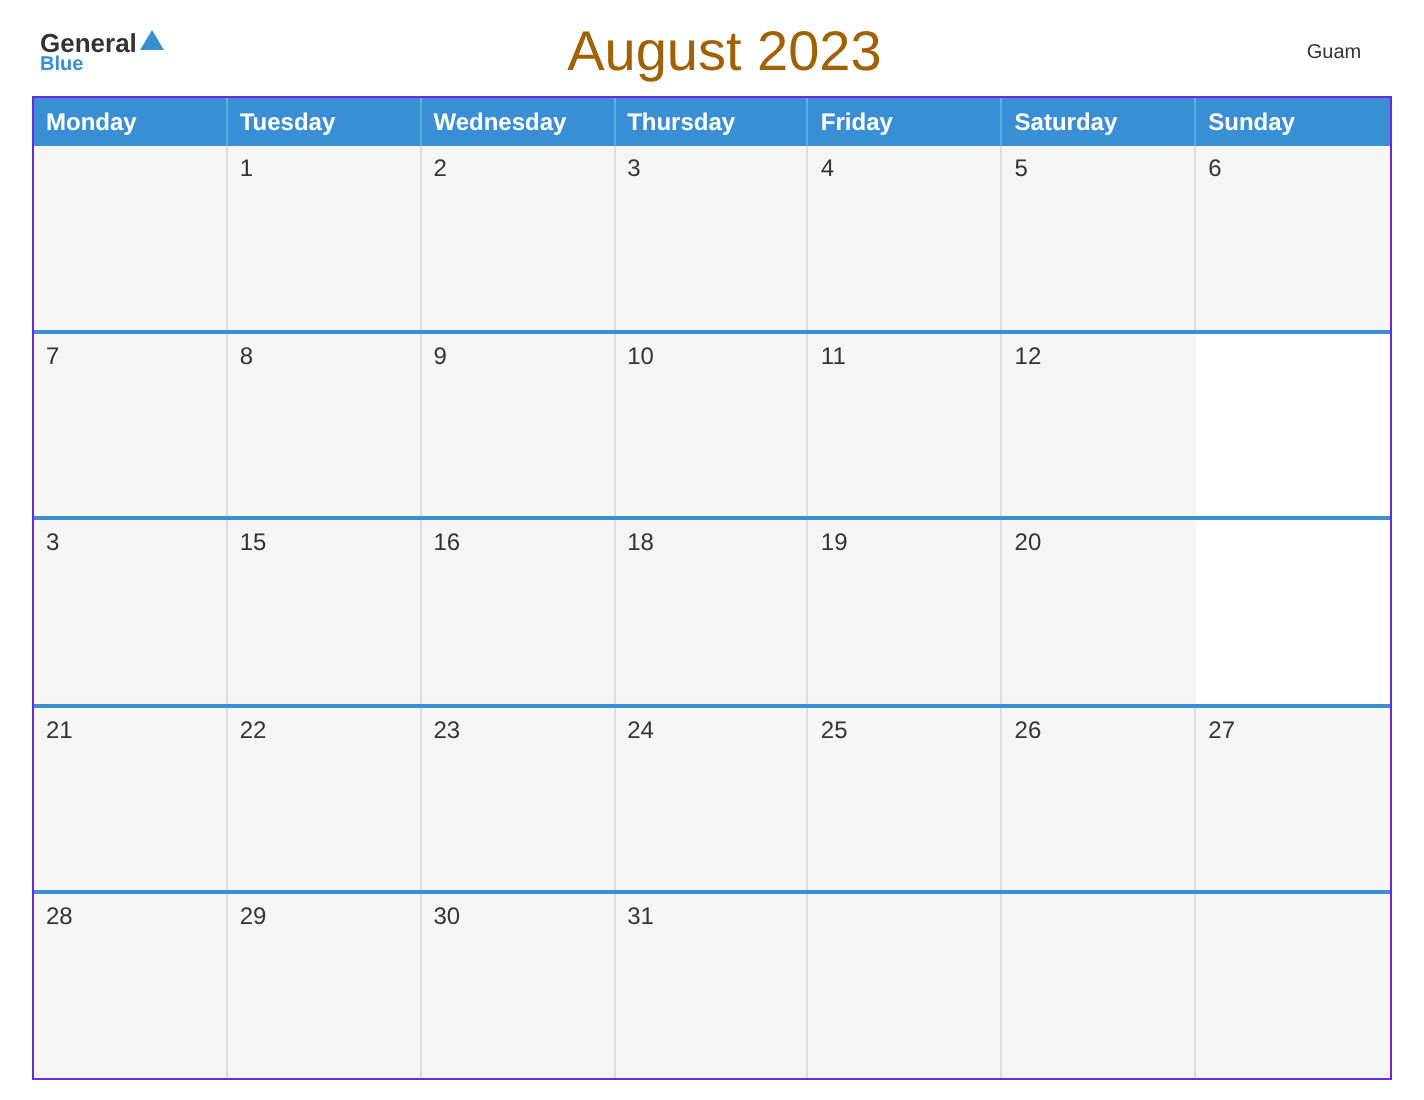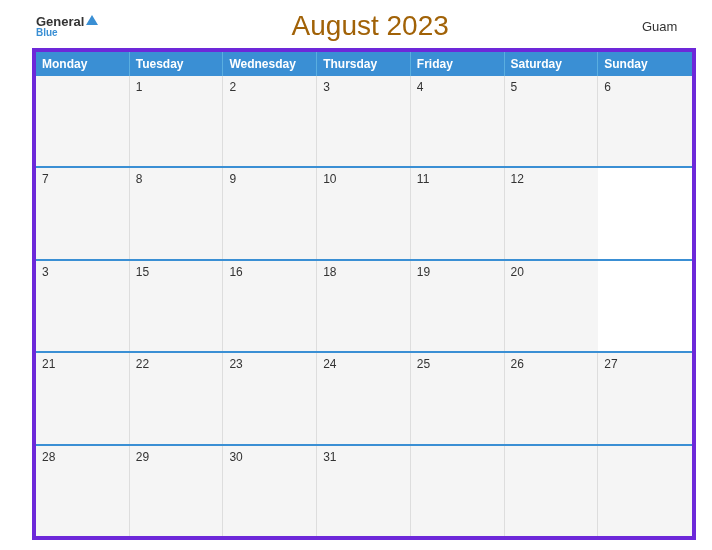--- a/index.html
+++ b/index.html
@@ -7,21 +7,21 @@
       width: 712px;
       height: 550px;
       background: #fff;
       font-family: Arial, sans-serif;
       overflow: hidden;
     }
     .page {
       width: 712px;
       height: 550px;
       background: #fff;
-      padding: 10px 16px 10px 32px;
+      padding: 10px 16px 10px 16px;
       display: flex;
       flex-direction: column;
     }
     
     .header {
       display: flex;
       align-items: center;
       justify-content: space-between;
       margin-bottom: 6px;
       padding: 0 4px;
@@ -60,31 +60,31 @@
       align-items: center;
     }
     .month-title {
       font-size: 28px;
       font-weight: normal;
       color: #a16207;
       text-align: center;
       flex: 1;
     }
     .region-label {
-      font-size: 13px;
+      font-size: 10px;
       color: #333;
       min-width: 50px;
-      text-align: left;
+      text-align: center;
     }
     
     .calendar {
       flex: 1;
       display: flex;
       flex-direction: column;
-      border: 4px solid #6d28d9;
+      border: 1px solid #6d28d9;
     }
     .cal-header {
       display: grid;
       grid-template-columns: repeat(7, 1fr);
       background: #3a8fd4;
     }
     .cal-header-cell {
       color: #fff;
       font-size: 12px;
       font-weight: bold;

